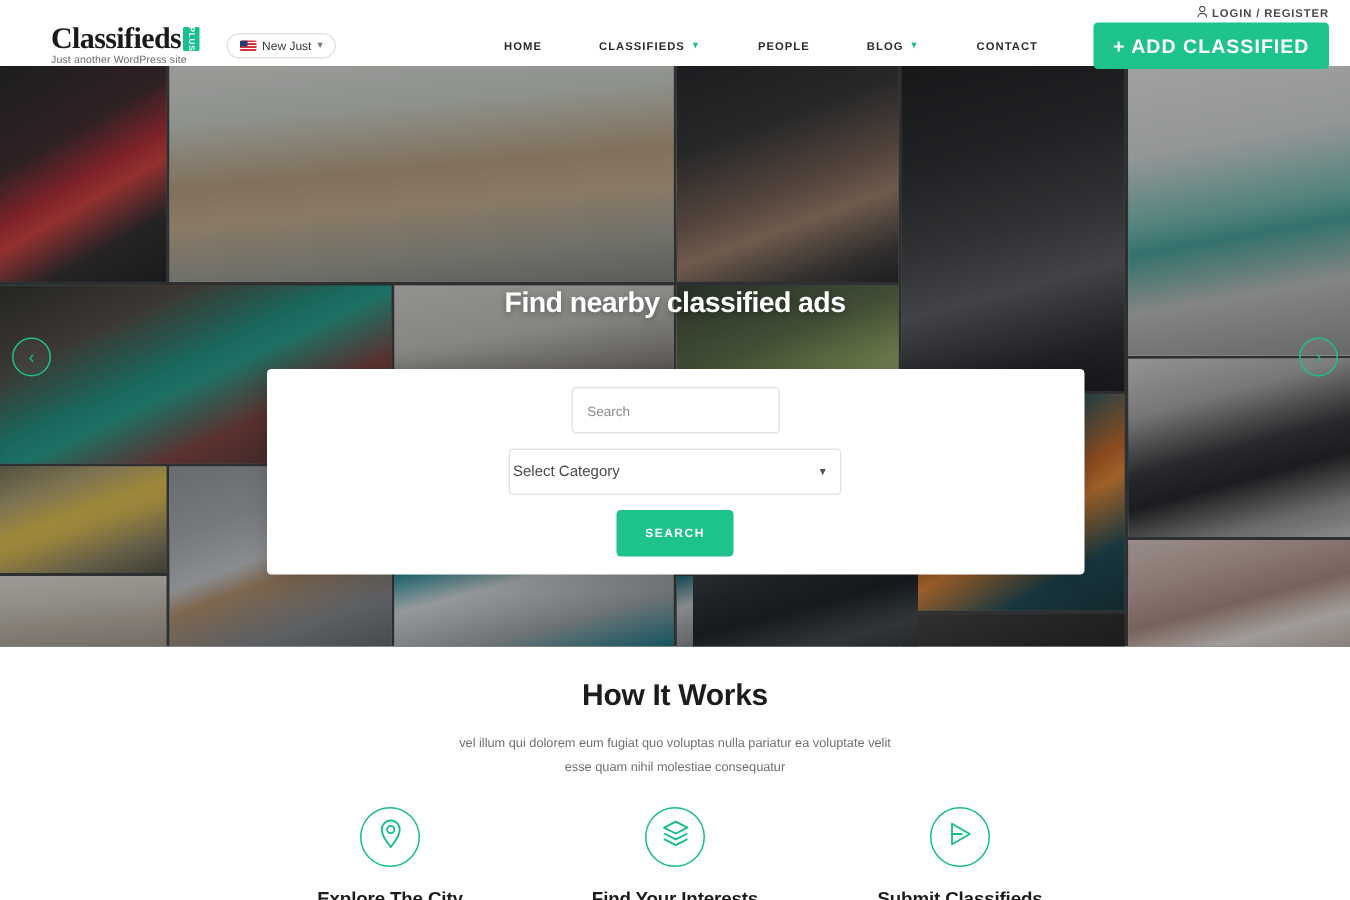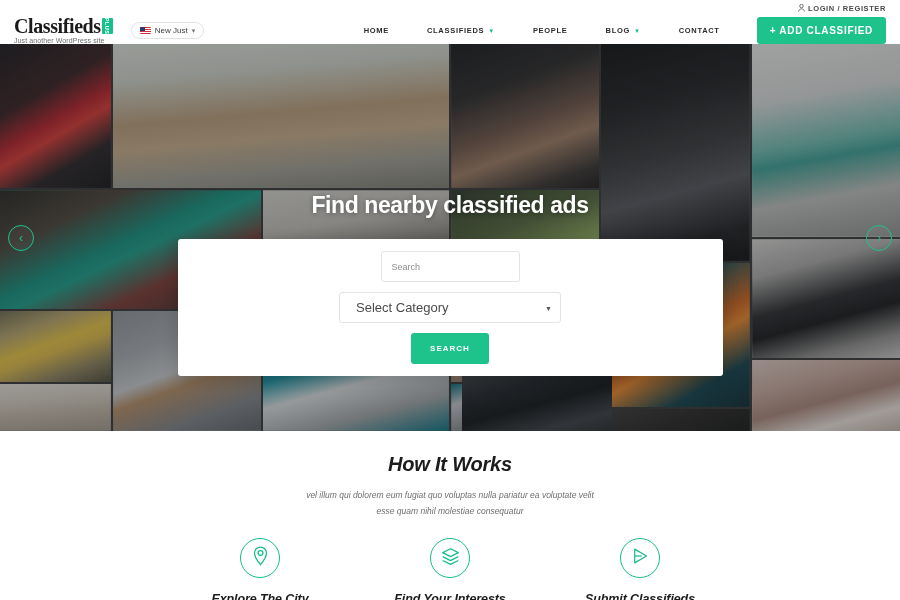--- a/index.html
+++ b/index.html
@@ -10,20 +10,21 @@
     font-family: "Liberation Sans", sans-serif;
     color: #222;
   }
 
   
   .site-header {
     position: relative;
     height: 44px;
     background: #ffffff;
     z-index: 40;
+    padding-left: 20px;
   }
   .topbar {
     height: 16px;
     display: flex;
     justify-content: flex-end;
     align-items: center;
     padding-right: 14px;
   }
   .login-link {
     display: flex;
@@ -143,21 +144,21 @@
     font-size: 6px;
     color: #18c08f;
     line-height: 1;
     position: relative;
     top: .5px;
   }
   .btn-add {
     margin-left: 10px;
     background: #1ec28b;
     color: #fff;
-    font-size: 10px;
+    font-size: 13px;
     font-weight: 700;
     letter-spacing: .7px;
     text-transform: uppercase;
     padding: 8px 13px;
     border-radius: 3px;
     border: none;
     cursor: pointer;
     white-space: nowrap;
     font-family: "Liberation Sans", sans-serif;
   }
@@ -197,26 +198,26 @@
     inset: 0;
     z-index: 10;
     display: flex;
     flex-direction: column;
     align-items: center;
     justify-content: flex-start;
     padding-top: 148px;
     pointer-events: none;
   }
   .hero-title {
-    font-size: 23px;
+    font-size: 19px;
     font-weight: 700;
     color: #ffffff;
     letter-spacing: -0.4px;
     text-shadow: 0 1px 5px rgba(0,0,0,.35);
-    margin-bottom: 20px;
+    margin-bottom: 32px;
   }
   .search-panel {
     pointer-events: auto;
     width: 545px;
     background: #ffffff;
     border-radius: 3px;
     padding: 12px 14px;
     display: flex;
     align-items: center;
     gap: 10px;
@@ -240,22 +241,22 @@
   .select-wrap {
     position: relative;
     width: 222px;
     flex: none;
   }
   .cat-select {
     width: 100%;
     height: 31px;
     border: 1px solid #e3e3e3;
     border-radius: 3px;
-    padding: 0 22px 0 16px;
-    font-size: 13px;
+    padding: 0 22px 0 2px;
+    font-size: 10px;
     color: #4a4a4a;
     background: #fff;
     font-family: "Liberation Sans", sans-serif;
     outline: none;
     appearance: none;
     -webkit-appearance: none;
     cursor: pointer;
   }
   .select-arrow {
     position: absolute;
@@ -301,21 +302,20 @@
   }
   .car-arrow.left { left: 8px; }
   .car-arrow.right { right: 8px; }
 
   
   .howitworks {
     height: 169px;
     background: #ffffff;
     text-align: center;
     padding-top: 22px;
-    font-style: italic;
   }
   .hiw-title {
     font-size: 20px;
     font-weight: 700;
     color: #1c1c1c;
     letter-spacing: -.2px;
   }
   .hiw-sub {
     margin-top: 12px;
     font-size: 8.5px;

